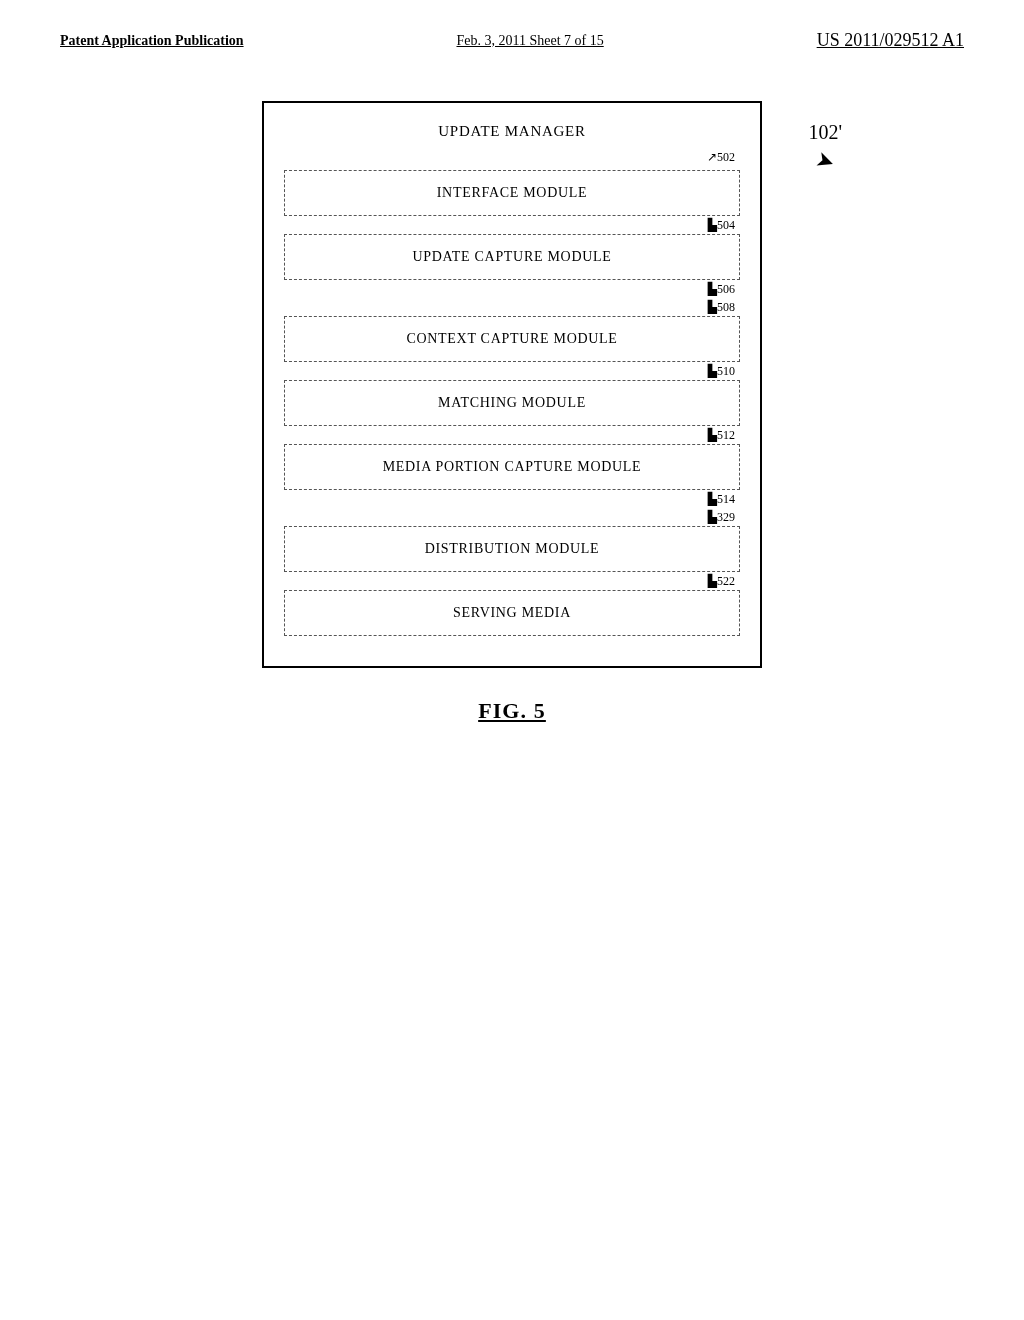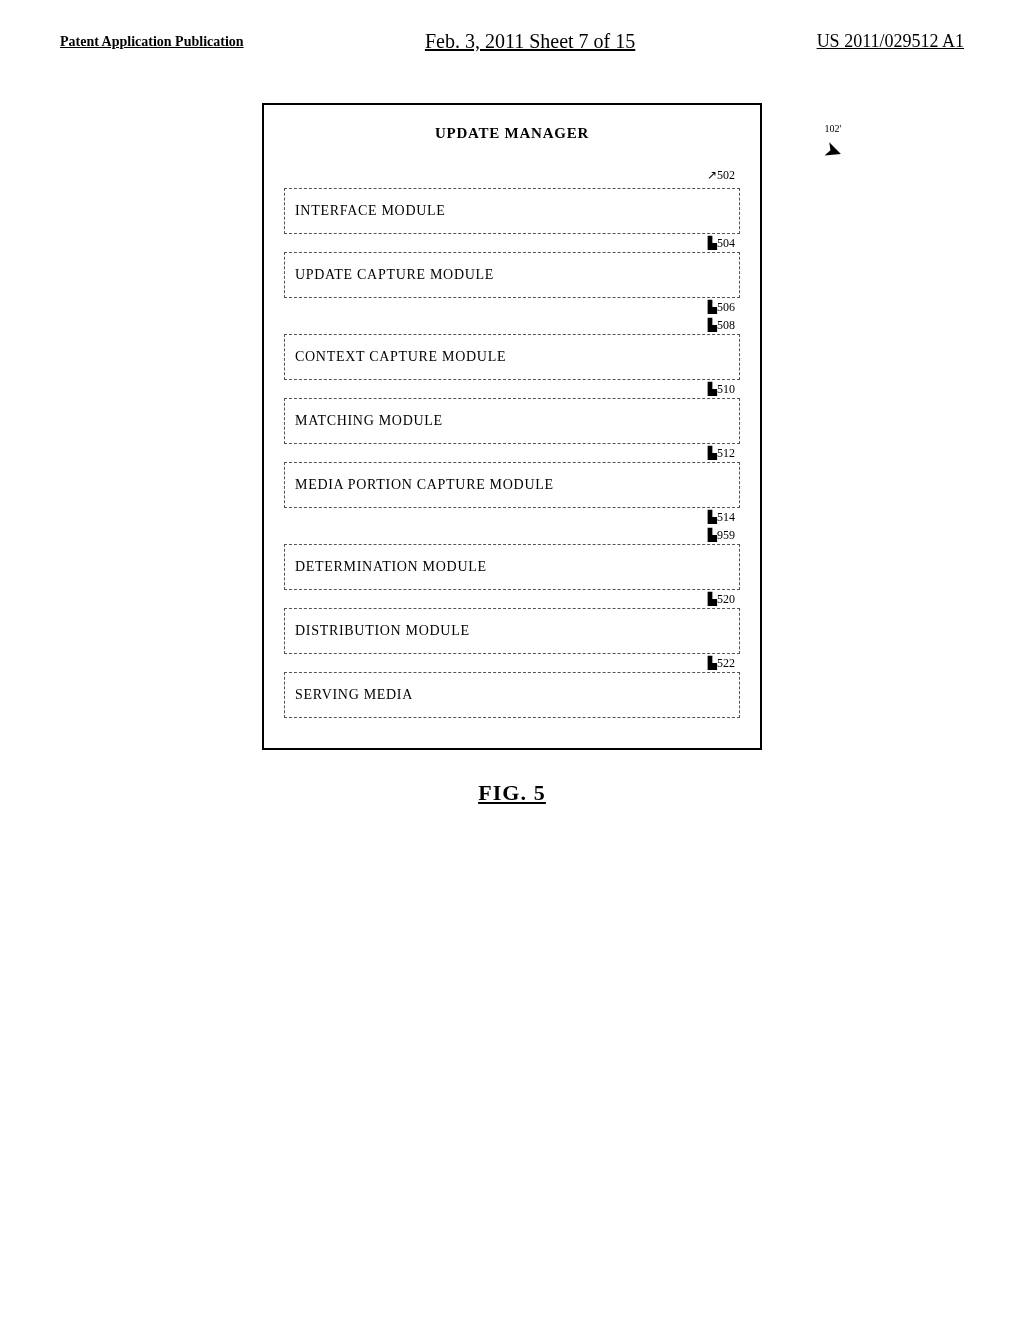--- a/index.html
+++ b/index.html
@@ -26,21 +26,21 @@
       font-weight: normal;
       text-decoration: underline;
     }
 
     .header-left {
       font-weight: bold;
       font-size: 14px;
     }
 
     .header-center {
-      font-size: 20px;
+      font-size: 14px;
     }
 
     .header-right {
       font-size: 18px;
     }
 
     .main-content {
       display: flex;
       justify-content: center;
       align-items: flex-start;
@@ -67,46 +67,46 @@
       position: absolute;
       right: -80px;
       top: 20px;
       font-size: 14px;
       display: flex;
       flex-direction: column;
       align-items: center;
     }
 
     .module-label-102 .label-text {
-      font-size: 10px;
+      font-size: 20px;
     }
 
     .update-manager-row {
       display: flex;
       justify-content: space-between;
       align-items: center;
-      margin-bottom: 24px;
-      font-weight: bold;
+      margin-bottom: 8px;
     }
 
     .update-manager-text {
       font-size: 15px;
       letter-spacing: 0.05em;
       flex: 1;
       text-align: center;
     }
 
     .module-row {
       position: relative;
       margin-bottom: 0px;
     }
 
     .module-box {
       border: 1.5px dashed #555;
       padding: 14px 10px;
+      text-align: center;
       font-size: 14px;
       letter-spacing: 0.05em;
       background: #fff;
       position: relative;
     }
 
     .ref-tag-container {
       position: relative;
       height: 18px;
       display: flex;
@@ -187,27 +187,21 @@
               </div>
             </div>
             <div class="module-row">
               <div class="module-box">MEDIA PORTION CAPTURE MODULE</div>
               <div class="ref-tag-container">
                 <span class="ref-tag-text">▙514</span>
               </div>
             </div>
             <div class="module-row">
               <div class="ref-tag-container">
-                <span class="ref-tag-text">▙959</span>
-              </div>
-            </div>
-            <div class="module-row">
-              <div class="module-box">DETERMINATION MODULE</div>
-              <div class="ref-tag-container">
-                <span class="ref-tag-text">▙520</span>
+                <span class="ref-tag-text">▙329</span>
               </div>
             </div>
             <div class="module-row">
               <div class="module-box">DISTRIBUTION MODULE</div>
               <div class="ref-tag-container">
                 <span class="ref-tag-text">▙522</span>
               </div>
             </div>
             <div class="module-row">
               <div class="module-box">SERVING MEDIA</div>

